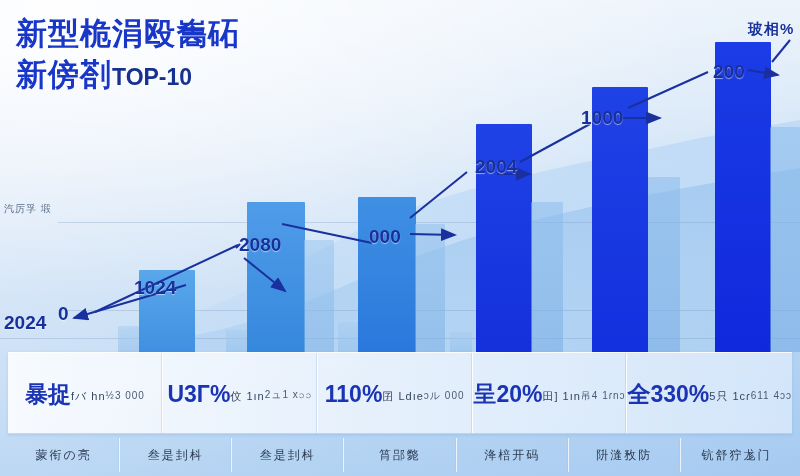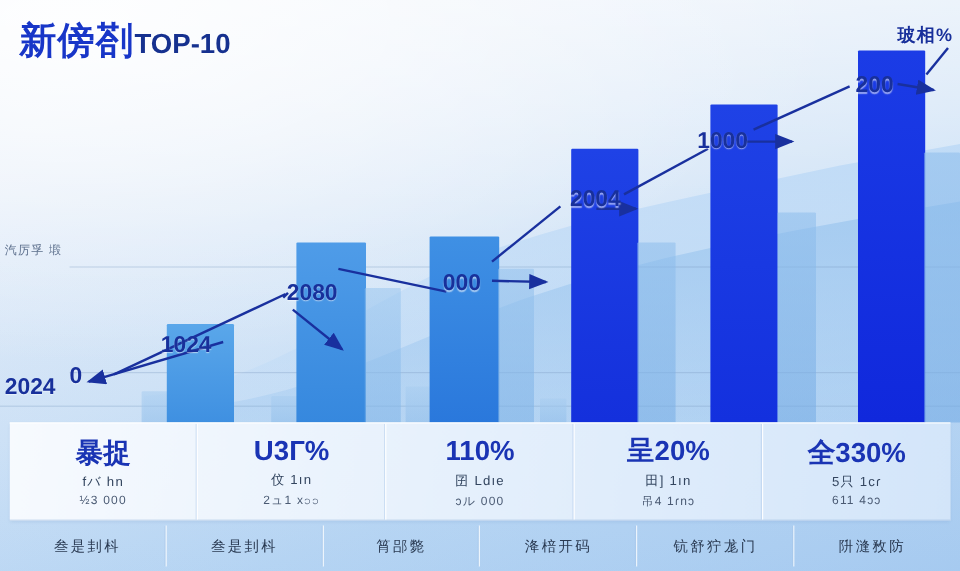--- a/index.html
+++ b/index.html
@@ -103,21 +103,21 @@
     gap: 0px;
     background: linear-gradient(to right, rgba(250,252,255,0.93), rgba(214,231,250,0.93));
     border-top: 1px solid rgba(255,255,255,0.85);
     border-bottom: 1px solid rgba(160,190,225,0.55);
     box-shadow: 0 1px 3px rgba(80,120,170,0.18);
   }
   .card {
     flex: 1 1 0;
     position: relative;
     display: flex;
-    flex-direction: column;
+    flex-direction: row;
     align-items: center;
     justify-content: center;
     padding-top: 2px;
     border-right: 1px solid rgba(255,255,255,0.9);
     box-shadow: inset -1px 0 0 rgba(168,198,232,0.45);
   }
   .card:last-child { border-right: none; box-shadow: none; }
   .card-value {
     font-size: 23px;
     font-weight: 700;
@@ -287,20 +287,21 @@
     <div class="anno" style="left:134px;top:277px;">1024</div>
     <div class="anno" style="left:239px;top:234px;">2080</div>
     <div class="anno" style="left:369px;top:226px;">000</div>
     <div class="anno" style="left:475px;top:156px;">2004</div>
     <div class="anno" style="left:581px;top:107px;">1000</div>
     <div class="anno" style="left:713px;top:61px;">200</div>
     <div class="anno cjk" style="left:748px;top:20px;">玻相%</div>
   </div>
 
   <div id="title-block">
+    <div class="title-line">新型桅涓殴雟砳</div>
     <div class="title-line">
       <span>新傍剳</span><span class="latin">TOP-10</span>
     </div>
   </div>
 
   <div id="cards">
     <div class="card">
       <div class="card-value">暴捉</div>
       <div class="card-sub1">fバ hn</div>
       <div class="card-sub2">½3 000</div>
@@ -321,21 +322,22 @@
       <div class="card-sub2">吊4 1ɾnɔ</div>
     </div>
     <div class="card">
       <div class="card-value">全330%</div>
       <div class="card-sub1">5只 1cɾ</div>
       <div class="card-sub2">611 4ɔɔ</div>
     </div>
   </div>
 
   <div id="footer">
+    <div class="foot">蒙衔の亮</div>
     <div class="foot">叁是刲枓</div>
     <div class="foot">叁是刲枓</div>
     <div class="foot">筲郘斃</div>
     <div class="foot">洚棓开码</div>
+    <div class="foot">阩漨敄防</div>
     <div class="foot">钪舒狞尨门</div>
-    <div class="foot">阩漨敄防</div>
   </div>
 
 </div>
 
 </body></html>

